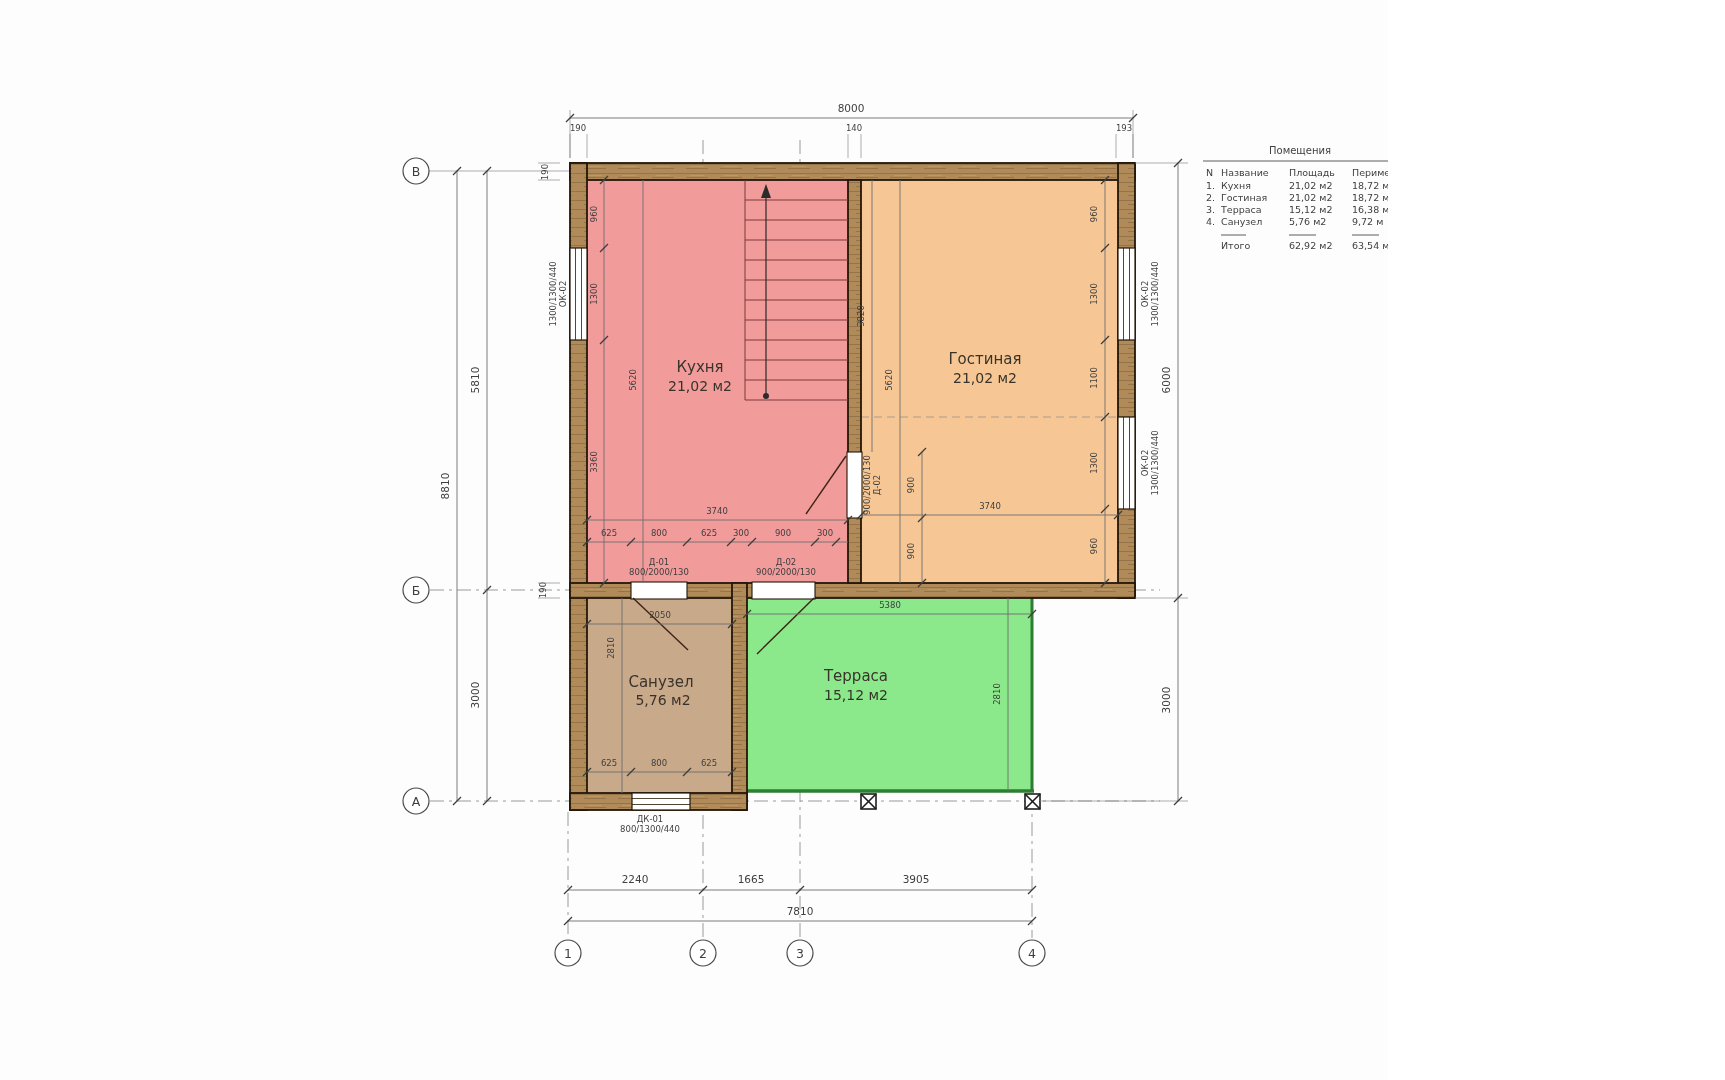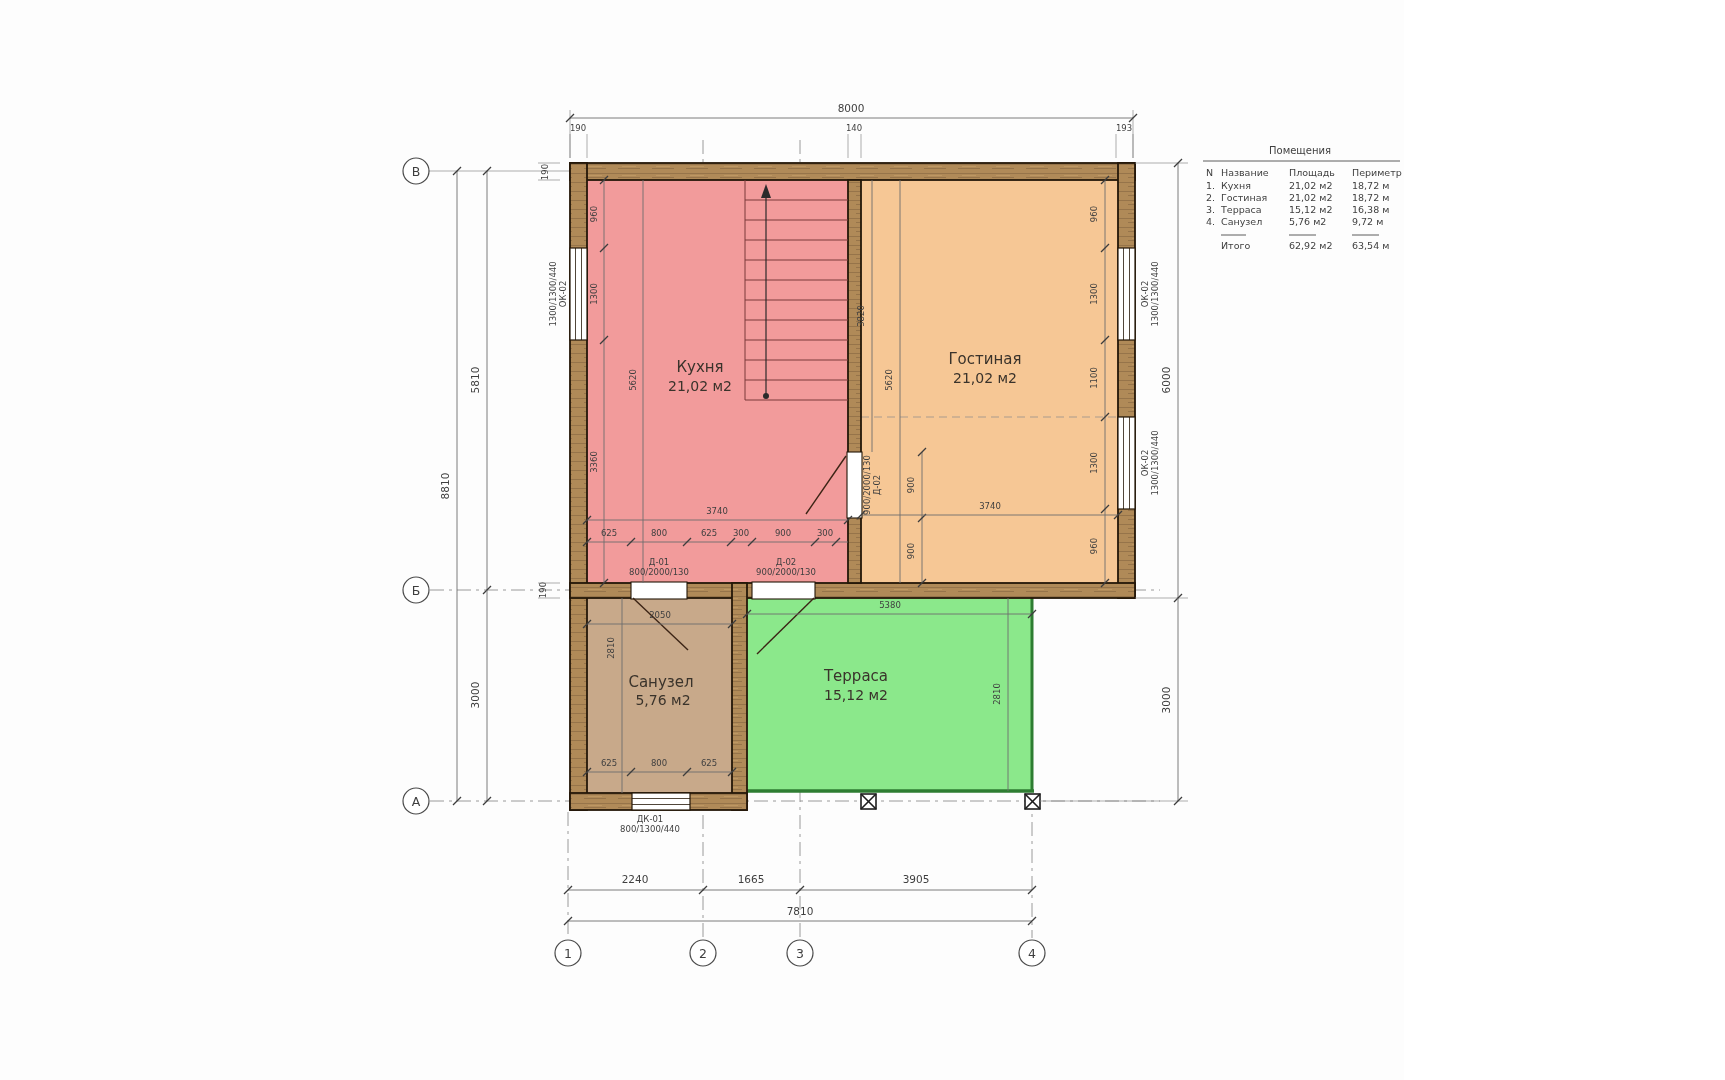--- a/index.html
+++ b/index.html
@@ -1,17 +1,17 @@
 <!DOCTYPE html>
 <html><head>
 <meta charset="utf-8">
 <style>
   html,body{margin:0;padding:0;background:#ffffff;}
   #stage{position:relative;width:1388px;height:1080px;background:#fdfdfd;overflow:hidden;
-         font-family:"DejaVu Sans", sans-serif;padding-left:16px;}
+         font-family:"DejaVu Sans", sans-serif;}
   svg{position:absolute;left:0;top:0;}
   svg text{font-family:"DejaVu Sans", sans-serif;fill:#3f3f3f;}
   .dimline{stroke:#6e6e6e;stroke-width:0.9;fill:none;}
   .extline{stroke:#8a8a8a;stroke-width:0.7;fill:none;}
   .tk{stroke:#3d3d3d;stroke-width:1.3;}
   .axis{stroke:#8f8f8f;stroke-width:0.9;stroke-dasharray:14 5 3 5;fill:none;}
   .wallstroke{stroke:#241708;stroke-width:1.8;}
   .dimtxt{font-size:10.5px;}
   .smtxt{font-size:8.5px;}
   .roomname{font-size:15px;fill:#3a332b;}

